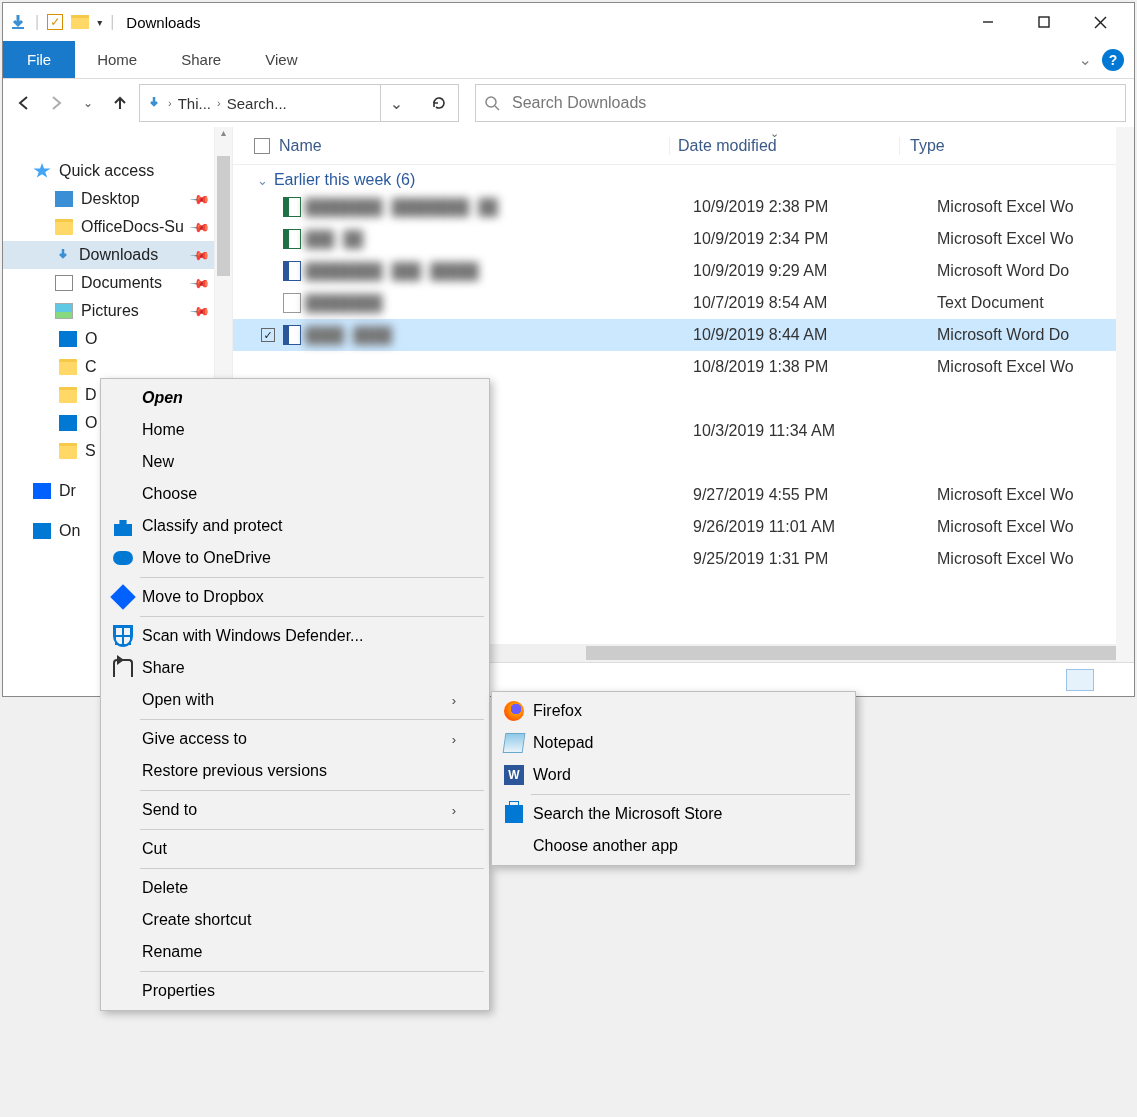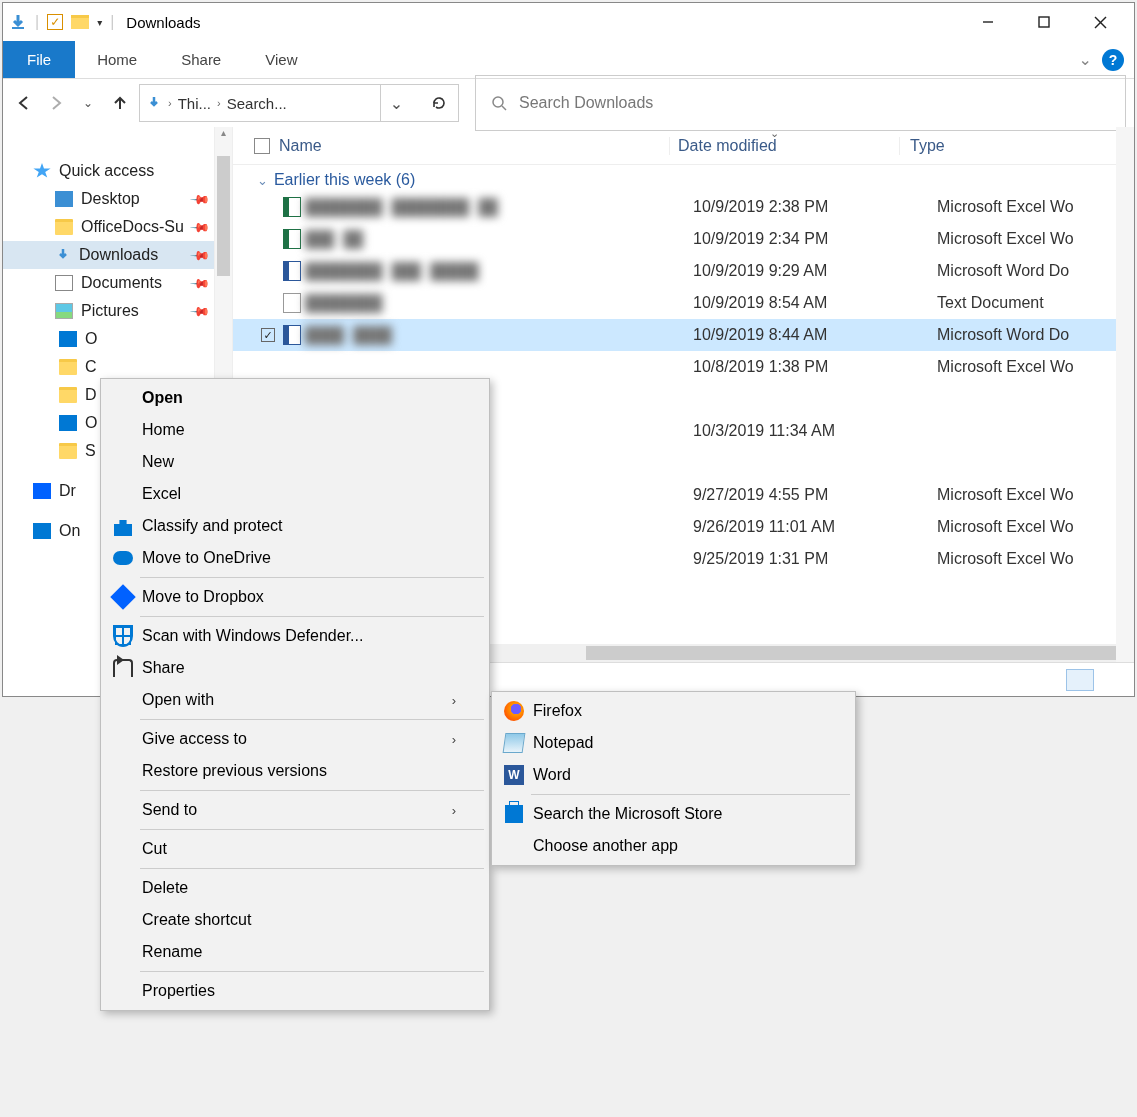--- a/index.html
+++ b/index.html
@@ -14,21 +14,21 @@
 .file-tab { background: #1979ca; color: #fff; padding: 0 24px; display: flex; align-items: center; font-size: 15px; }
 .ribbon-tab { padding: 0 22px; display: flex; align-items: center; font-size: 15px; color: #444; }
 .ribbon-right { margin-left: auto; display: flex; align-items: center; gap: 10px; padding-right: 10px; }
 .help-badge { width: 22px; height: 22px; border-radius: 50%; background: #0078d4; color: #fff; display: flex; align-items: center; justify-content: center; font-size: 14px; font-weight: bold; }
 .navrow { height: 48px; display: flex; align-items: center; gap: 6px; padding: 6px 8px; }
 .navbtn { width: 26px; height: 26px; display: flex; align-items: center; justify-content: center; color: #555; }
 .addr { flex: 0 0 320px; height: 38px; border: 1px solid #ccc; display: flex; align-items: center; gap: 6px; padding: 0 6px; }
 .crumb { font-size: 15px; color: #333; }
 .crumbsep { color: #666; font-size: 11px; }
 .refresh { width: 40px; height: 38px; border-left: 1px solid #ccc; display: flex; align-items: center; justify-content: center; margin-left: auto; }
-.search { flex: 1; height: 56px; border: 1px solid #ccc; margin-left: 10px; display: flex; align-items: center; padding: 0 15px; gap: 12px; color: #777; text-align: center; }
+.search { flex: 1; height: 38px; border: 1px solid #ccc; margin-left: 10px; display: flex; align-items: center; padding: 0 8px; gap: 12px; color: #777; text-align: center; }
 .content { display: flex; height: calc(100% - 124px); }
 .sidebar { width: 230px; border-right: 1px solid #eee; padding-top: 30px; position: relative; }
 .sb-scroll { position: absolute; right: 0; top: 0; bottom: 0; width: 18px; background: #f5f5f5; border-left: 1px solid #eee; }
 .sb-scroll-thumb { background: #ccc; margin: 18px 2px 2px 2px; height: 120px; }
 .sb-item { display: flex; align-items: center; gap: 8px; padding: 5px 10px 5px 30px; font-size: 16px; color: #222; position: relative; }
 .sb-item.indent { padding-left: 52px; }
 .sb-item.deep { padding-left: 56px; }
 .sb-item.sel { background: #d8e6f2; }
 .pin { position: absolute; right: 24px; color: #888; font-size: 13px; transform: rotate(45deg); }
 .sb-icon { width: 18px; height: 16px; display: inline-block; }
@@ -68,21 +68,21 @@
 .sb-right { margin-left: auto; display: flex; gap: 4px; }
 .viewbtn { width: 28px; height: 22px; border: 1px solid #9cc3e8; background: #e5f1fb; }
 .viewbtn.plain { border: 1px solid transparent; background: transparent; }
 .hscroll { position:absolute; bottom:34px; left:0; right:18px; height:18px; background:#f0f0f0; display:flex; align-items:center;}
 .hscroll .th { background:#ccc; height:14px; margin:2px; flex:0 0 60%; margin-left:40%;}
 .hscroll .ar { width:18px; text-align:center; color:#555; font-size:12px;}
 
 .ctxmenu { position: absolute; background: #f2f2f2; border: 1px solid #bfbfbf; box-shadow: 3px 3px 8px rgba(0,0,0,0.25); padding: 3px; font-size: 16px; }
 .cm1 { top: 378px; left: 100px; width: 390px; }
 .cm-item { display: flex; align-items: center; height: 32px; padding: 0 30px 0 38px; color: #000; position: relative; }
-.cm-item.bold { font-weight: 600; }
+.cm-item.bold { font-weight: 600; font-style: italic; }
 .cm-sep { height: 1px; background: #ccc; margin: 3px 2px 3px 36px; }
 .cm-icon { position: absolute; left: 8px; width: 22px; height: 22px; display: flex; align-items: center; justify-content: center; }
 .cm-arrow { margin-left: auto; color: #444; font-size: 13px; }
 .cm2 { top: 691px; left: 491px; width: 365px; }
 
 .ic-lock { background: #0078d4; width: 18px; height: 20px; clip-path: polygon(30% 40%,30% 20%,70% 20%,70% 40%,100% 40%,100% 100%,0 100%,0 40%); }
 .ic-cloud { background: #0078d4; width: 20px; height: 14px; border-radius: 8px; }
 .ic-dbx { background: #0061ff; width: 18px; height: 18px; transform: rotate(45deg); }
 .ic-shield { width: 20px; height: 22px; border: 2px solid #0078d4; border-radius: 0 0 50% 50%; display:grid; grid-template:1fr 1fr/1fr 1fr;}
 .ic-shield div { border: .5px solid #0078d4;}
@@ -307,21 +307,21 @@
             <div class="rname"><span class="blur">████████ ███ █████</span></div>
             <div class="rmod">10/9/2019 9:29 AM</div>
             <div class="rtype">Microsoft Word Do</div>
           </div>
           <div class="row">
             <div class="rchk"></div>
             <div class="ricon">
               <span class="fileic fi-text"></span>
             </div>
             <div class="rname"><span class="blur">████████</span></div>
-            <div class="rmod">10/9/2019 8:54 AM</div>
+            <div class="rmod">10/7/2019 8:54 AM</div>
             <div class="rtype">Text Document</div>
           </div>
           <div class="row sel">
             <div class="rchk">
               <div class="cb">✓</div>
             </div>
             <div class="ricon">
               <span class="fileic fi-word"></span>
             </div>
             <div class="rname"><span class="blur">████ ████</span></div>
@@ -398,21 +398,21 @@
   <div class="cm-item bold">
       <span>Open</span>
     </div>
   <div class="cm-item">
       <span>Home</span>
     </div>
   <div class="cm-item">
       <span>New</span>
     </div>
   <div class="cm-item">
-      <span>Excel</span>
+      <span>Choose</span>
     </div>
   <div class="cm-item">
       <span class="cm-icon">
         <span class="ic-lock"></span>
       </span>
       <span>Classify and protect</span>
     </div>
   <div class="cm-item">
       <span class="cm-icon">
         <span class="ic-cloud"></span>

